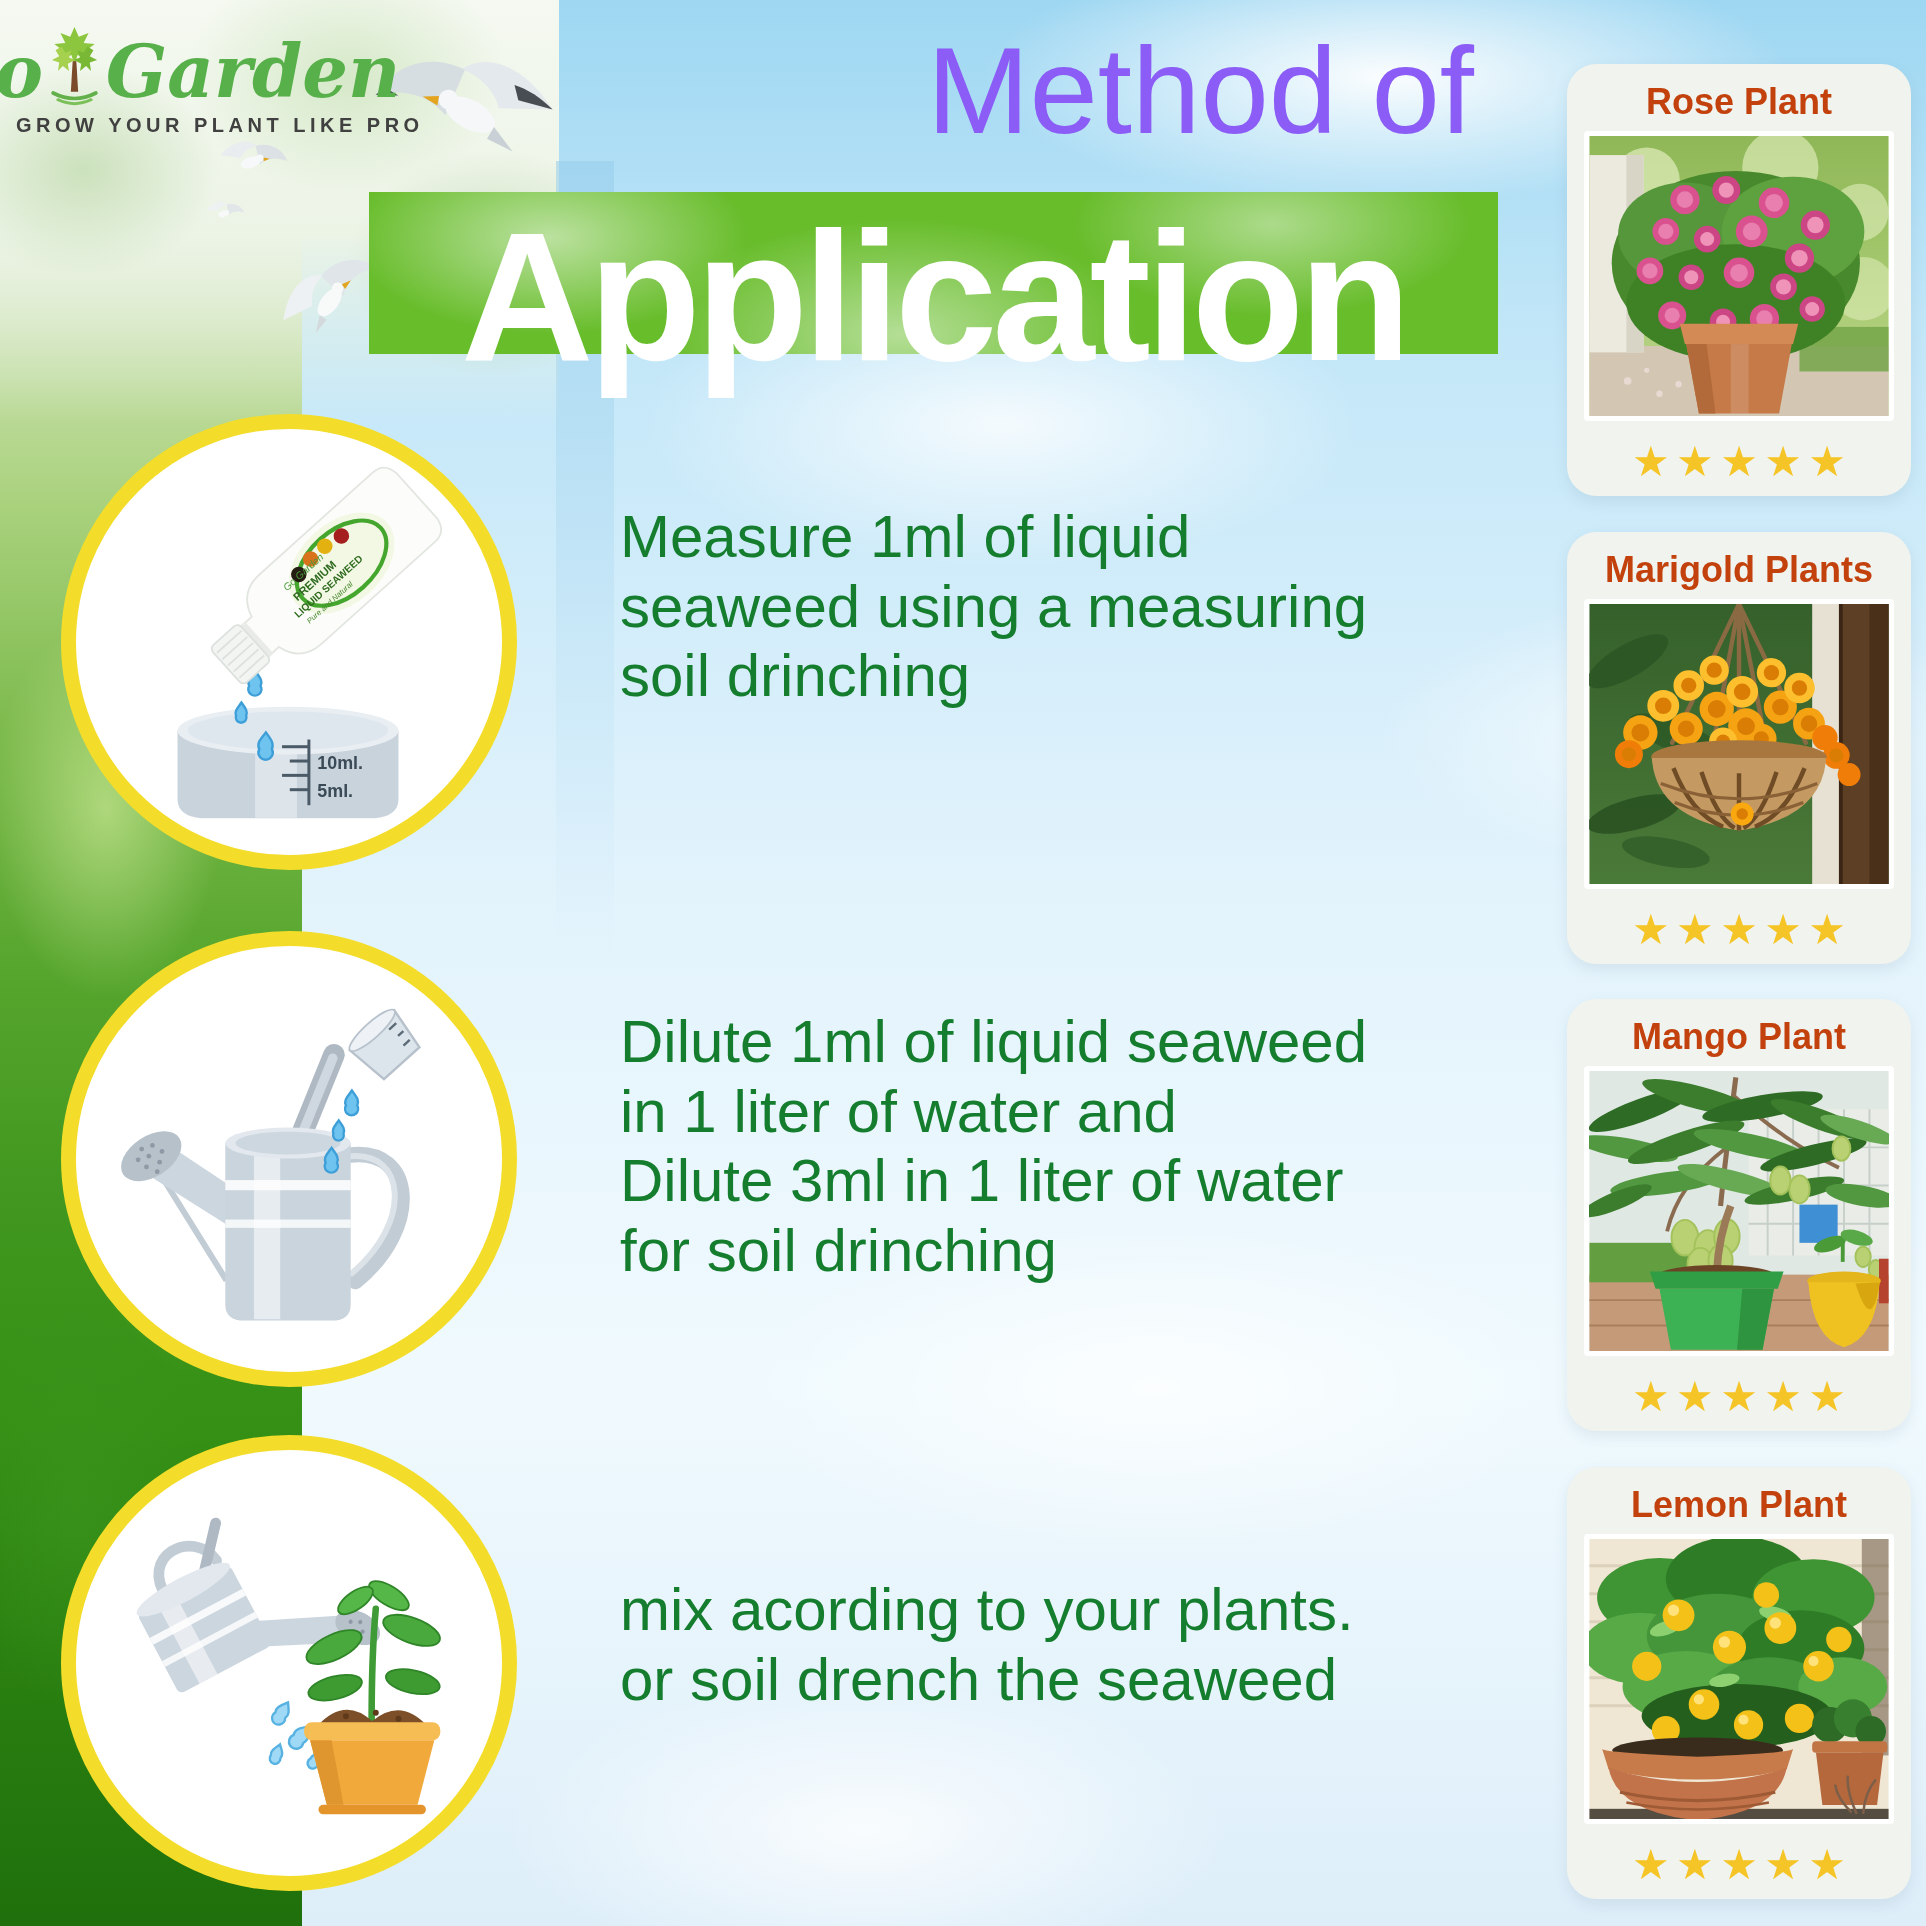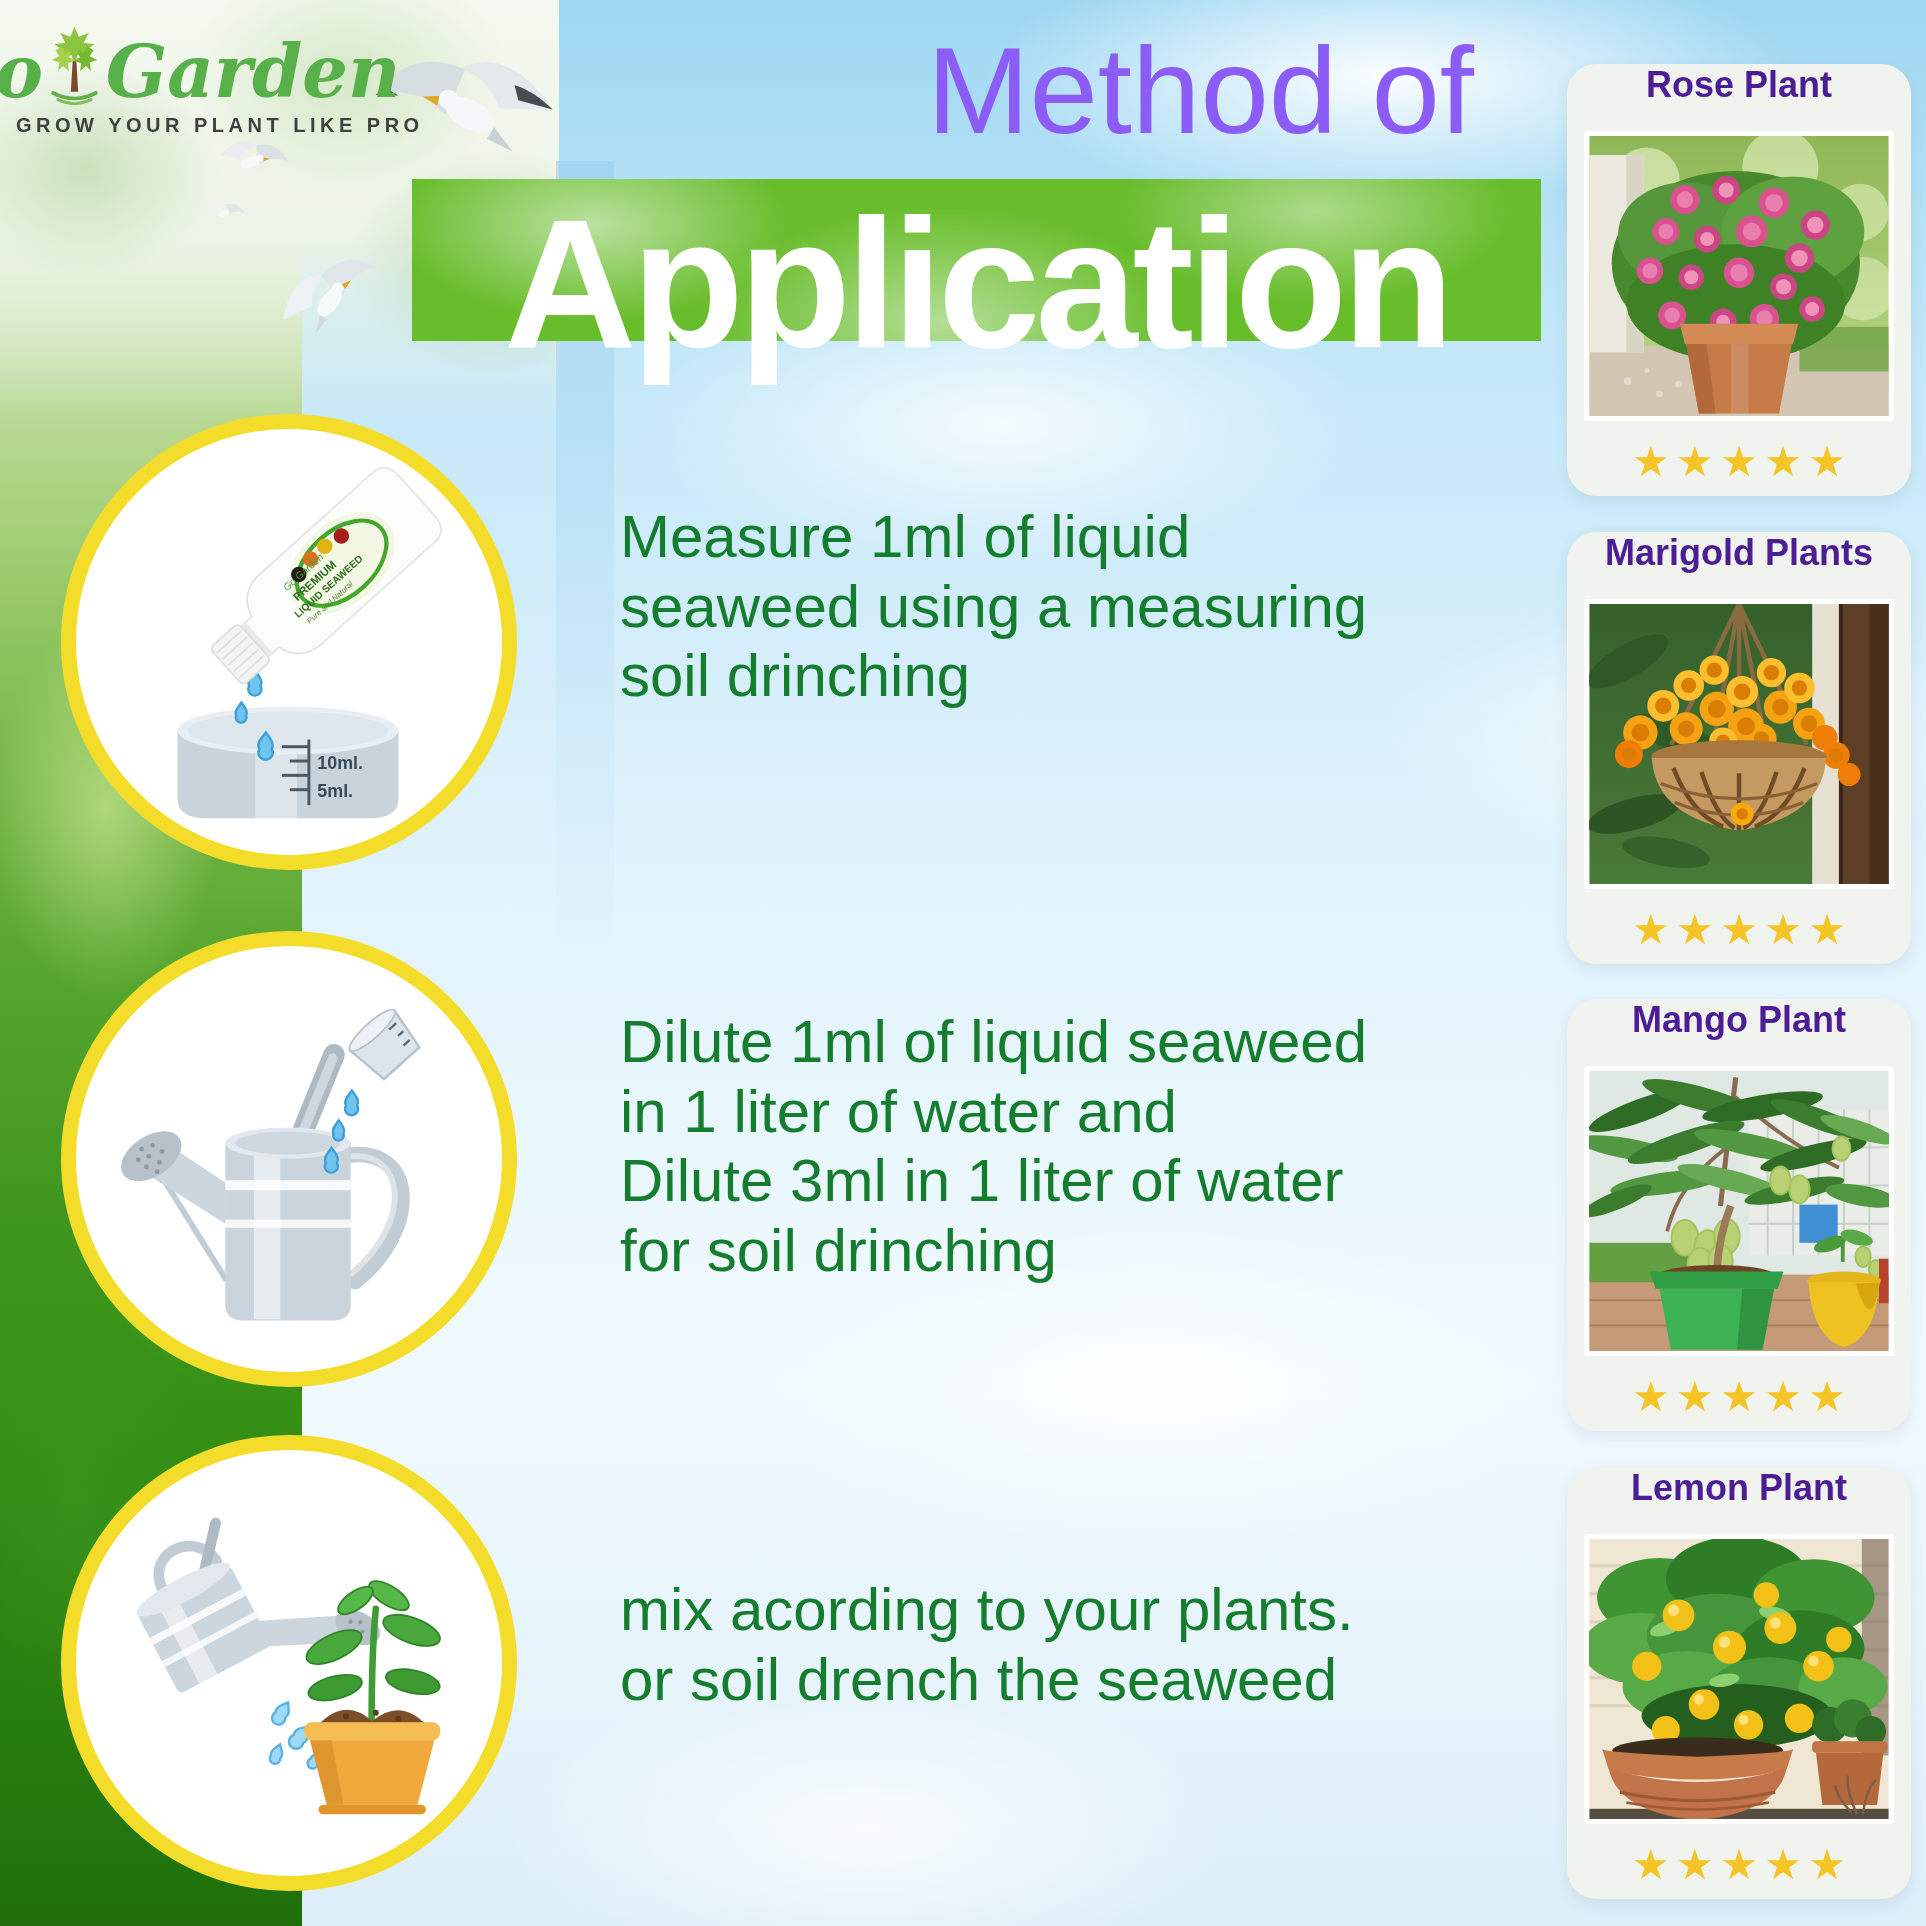--- a/index.html
+++ b/index.html
@@ -39,42 +39,42 @@
   .logo-word{font-family:"DejaVu Serif",serif;font-style:italic;font-weight:700;
     font-size:72px;line-height:1;color:#58b04a;}
   .logo-tree{width:55px;height:85px;flex:0 0 auto;}
   .logo-tagline{margin-top:6.4px;text-align:center;font-weight:700;font-size:20px;
     letter-spacing:4.5px;color:#404040;white-space:nowrap;}
   
   .gull{position:absolute;}
   
   .title-prefix{position:absolute;left:886px;top:26px;width:629px;text-align:center;
     font-size:123px;line-height:1.05;font-weight:400;color:#8b5cf6;}
-  .banner{position:absolute;left:369px;top:179px;width:1129px;height:162px;
+  .banner{position:absolute;left:369px;top:192px;width:1129px;height:162px;
     background:
       radial-gradient(276px 135px at 16% 28%, rgba(255,255,255,.55), rgba(255,255,255,0) 72%),
       radial-gradient(334px 161px at 47% 88%, rgba(255,255,255,.5), rgba(255,255,255,0) 72%),
       radial-gradient(276px 128px at 80% 20%, rgba(255,255,255,.45), rgba(255,255,255,0) 72%),
-      linear-gradient(#68bd2b,#68bd2b); margin-left: 43px;}
+      linear-gradient(#68bd2b,#68bd2b);}
   .banner-text{width:100%;text-align:center;font-weight:700;font-size:184px;
     line-height:209px;letter-spacing:-5.1px;color:#ffffff;}
   
   .step-circle{position:absolute;left:61px;width:456px;height:456px;border-radius:50%;
     background:#fff;border:15.4px solid #f3dd2a;box-sizing:border-box;}
   .step-circle svg{position:absolute;left:0;top:0;width:424px;height:424px;}
   .c1{top:414px}.c2{top:931px}.c3{top:1435px}
   
   .step-text{position:absolute;left:620px;width:963px;font-weight:400;font-size:60px;
     line-height:1.16;color:#157d2e;}
   .s1{top:502px}.s2{top:1007px}.s3{top:1575px}
   
   .card{position:absolute;left:1567px;width:344px;height:432px;background:#f0f3ee;
     border-radius:29.5px;box-shadow:0 5.1px 14px rgba(60,90,120,.10);}
-  .card-title{margin:0;padding-top:0;text-align:center;font-weight:700;font-size:36px;
-    line-height:41px;color:#4c1d95;}
+  .card-title{margin:0;padding-top:17px;text-align:center;font-weight:700;font-size:36px;
+    line-height:41px;color:#c2410c;}
   .card-photo{position:absolute;left:16.7px;top:67px;width:310px;height:290px;background:#fff;
     border:5.8px solid #fff;border-radius:3.9px;box-sizing:border-box;overflow:hidden;}
   .card-photo svg{width:100%;height:100%;display:block;}
   .card-stars{position:absolute;bottom:10.3px;left:0;width:100%;text-align:center;
     font-size:42px;letter-spacing:6.4px;color:#f5c527;text-indent:6.4px;}
   .k1{top:64px}.k2{top:532px}.k3{top:999px}.k4{top:1467px}
 </style>
 </head>
 <body>
 

